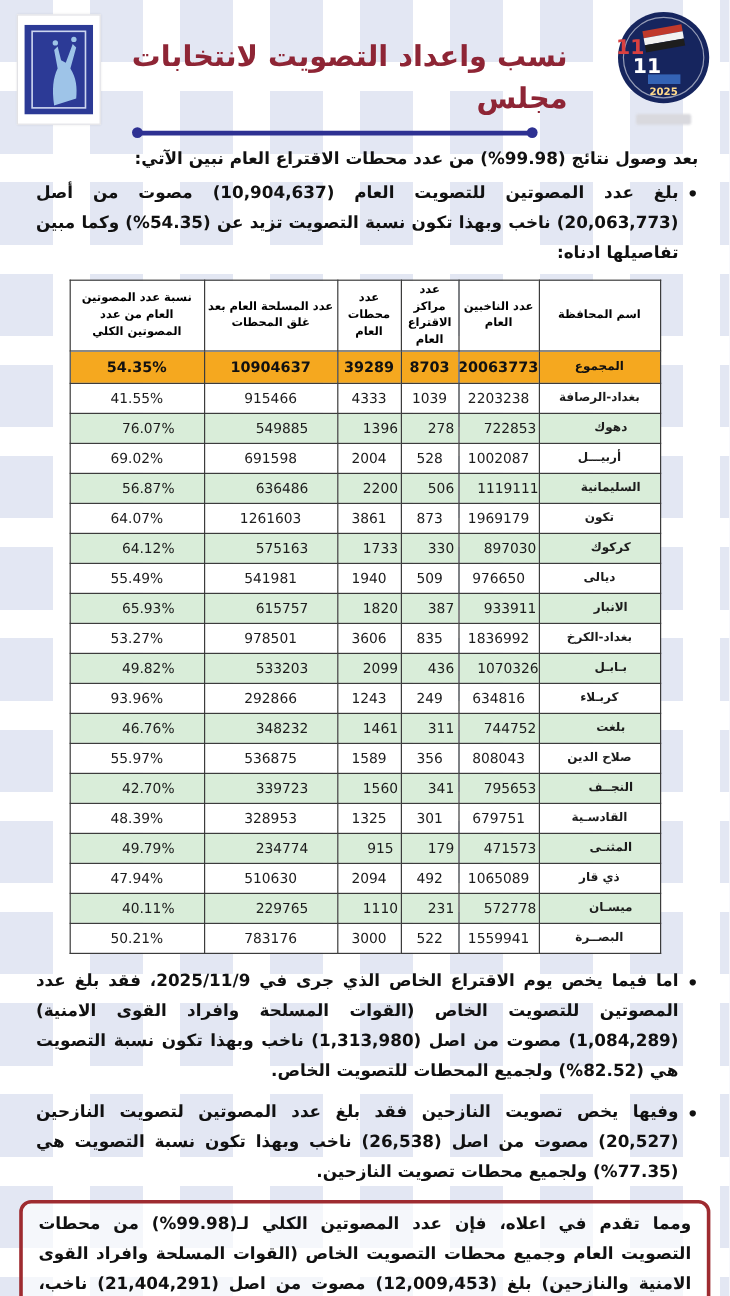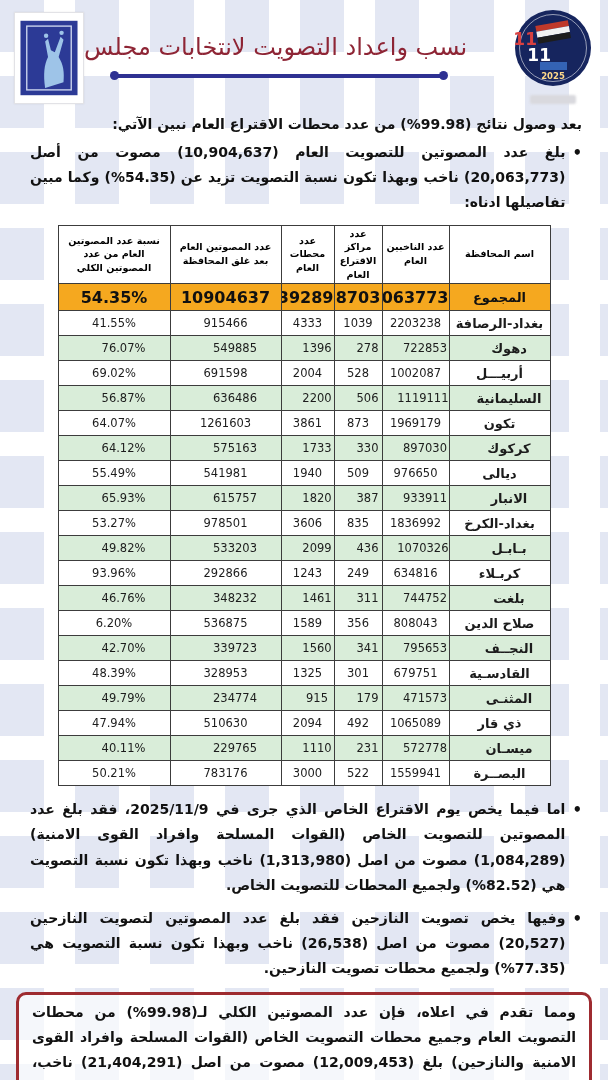--- a/index.html
+++ b/index.html
@@ -9,43 +9,43 @@
     position:relative; width:608px; height:1080px; overflow:hidden;
     direction:rtl; color:#111;
     background-color:#ffffff;
     background-image:
       repeating-linear-gradient(180deg, transparent 0 52px, #ffffff 52px 76px),
       repeating-linear-gradient(90deg, #e3e7f3 0 44px, #ffffff 44px 75px);
   }
   
   .header { display:flex; justify-content:space-between; align-items:flex-start; padding:8px 14px 0 14px; }
   .title-wrap { flex:1; padding-top:22px; }
-  .title { font-size:24px; font-weight:normal; color:#8e2535; text-align:left; line-height:1.45; }
+  .title { font-size:24px; font-weight:bold; color:#8e2535; text-align:right; line-height:1.45; }
   .title-underline { width:330px; height:4px; background:#2e3192; margin:9px auto 0; border-radius:3px; position:relative; }
   .title-underline::before, .title-underline::after {
     content:""; position:absolute; width:9px; height:9px; border-radius:50%; background:#2e3192; top:-2.5px;
   }
   .title-underline::before { right:-4px; }
   .title-underline::after  { left:-4px;  }
   .logo-square { width:70px; height:92px; background:#fff; border:1px solid #e2e2e6; padding:5px; margin-top:4px; box-shadow:0 0 2px rgba(0,0,0,.08); }
   .logo-round-wrap { width:82px; text-align:center;margin-left:39px; }
   .logo-bar { width:46px; height:9px; background:#d9d9de; margin:3px auto 0; border-radius:2px; filter:blur(1px); }
   
   .intro { margin:12px 26px 0 26px; font-size:14px; font-weight:bold; }
   .bullet { display:flex; gap:7px; margin:8px 26px 0 30px; font-size:14px; font-weight:bold; line-height:1.8; text-align:justify; }
   .bullet .dot { flex:0 0 auto; font-size:15px; }
   .bullet .txt { flex:1; }
   
   table { width:492px; margin:9px auto 0; border-collapse:collapse; table-layout:fixed; }
   th, td { border:1px solid #3c3c3c; text-align:center; vertical-align:middle; overflow:hidden; }
   thead th { font-size:9.6px; font-weight:bold; height:46px; background:#ffffff; padding:1px 2px; line-height:1.45; color:#000; }
-  tr.total td { background:#f5a81f; font-weight:bold; font-size:16px; height:27px; color:#111; }
+  tr.total td { background:#f5a81f; font-weight:bold; font-size:12px; height:27px; color:#111; }
   tbody td { height:25px; font-size:11.5px; background:#ffffff; color:#1c1c1c; }
   tbody tr.green td { background:#d9edd9;padding-left:19px; }
-  tbody td.prov { font-weight:bold; font-size:13px; }
+  tbody td.prov { font-weight:bold; font-size:10px; }
   
   .footer-box {
     margin:10px 16px 0; border:3px solid #9e2b30; border-radius:10px;
     padding:5px 13px; font-size:14px; font-weight:bold; line-height:1.8;
     text-align:justify; background:rgba(255,255,255,.65);
   }
 </style>
 </head>
 <body>
 
@@ -103,21 +103,21 @@
       <col style="width:53px">
         <col style="width:111px">
         <col style="width:112px">
     </colgroup>
     <thead>
       <tr>
         <th>اسم المحافظة</th>
         <th>عدد الناخبين العام</th>
         <th>عدد مراكز الاقتراع العام</th>
         <th>عدد محطات العام</th>
-        <th>عدد المصوتين العام بعد غلق المحافظة</th>
+        <th>عدد المسلحة العام بعد غلق المحطات</th>
         <th>نسبة عدد المصوتين العام من عدد المصوتين الكلي</th>
       </tr>
     </thead>
     <tbody>
       <tr class="total">
         <td class="prov">المجموع</td>
         <td>20063773</td>
         <td>8703</td>
         <td>39289</td>
         <td>10904637</td>
@@ -219,21 +219,21 @@
           <td>1461</td>
           <td>348232</td>
           <td>46.76%</td>
         </tr>
         <tr class="">
           <td class="prov">صلاح الدين</td>
           <td>808043</td>
           <td>356</td>
           <td>1589</td>
           <td>536875</td>
-          <td>6.20%</td>
+          <td>55.97%</td>
         </tr>
         <tr class="green">
           <td class="prov">النجــف</td>
           <td>795653</td>
           <td>341</td>
           <td>1560</td>
           <td>339723</td>
           <td>42.70%</td>
         </tr>
         <tr class="">

